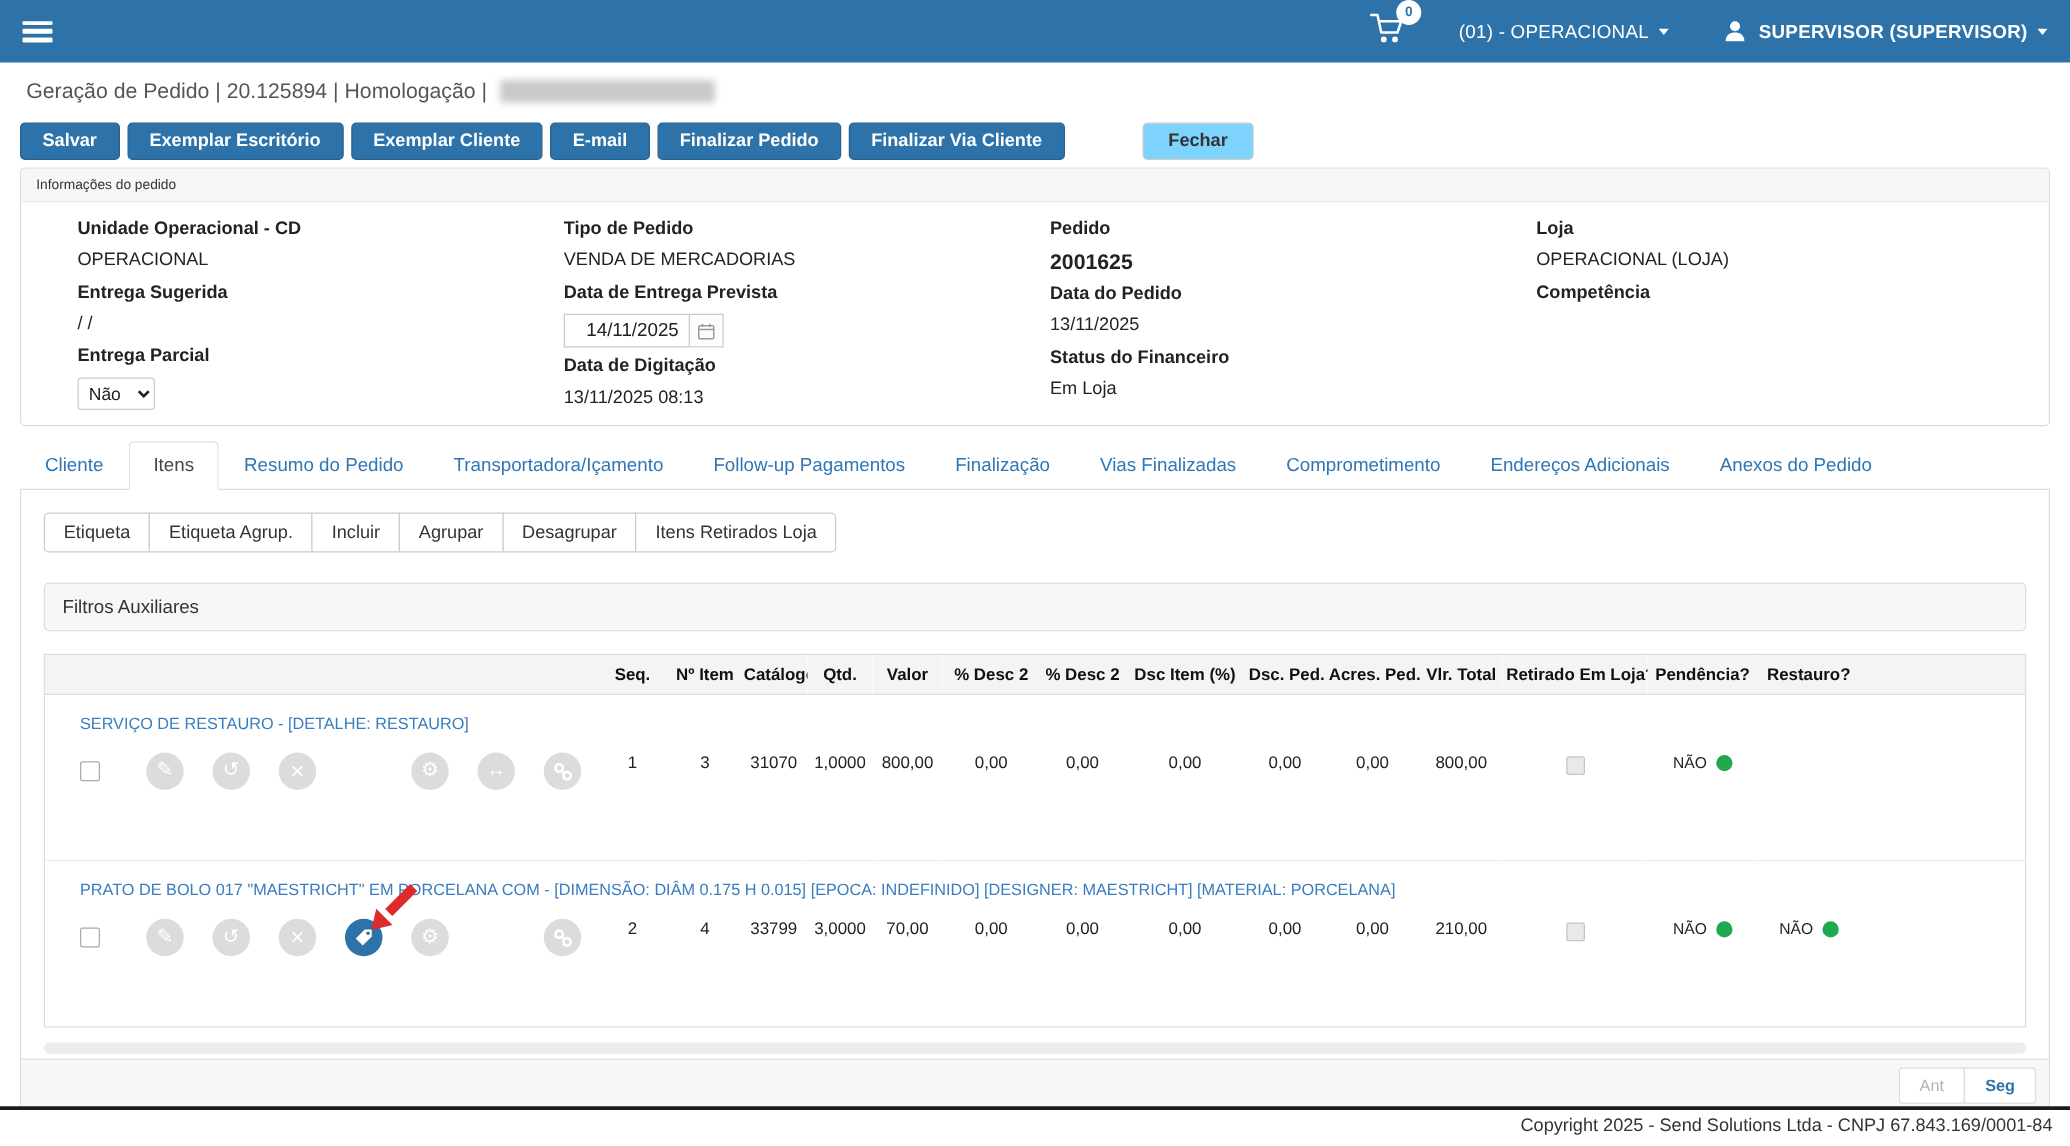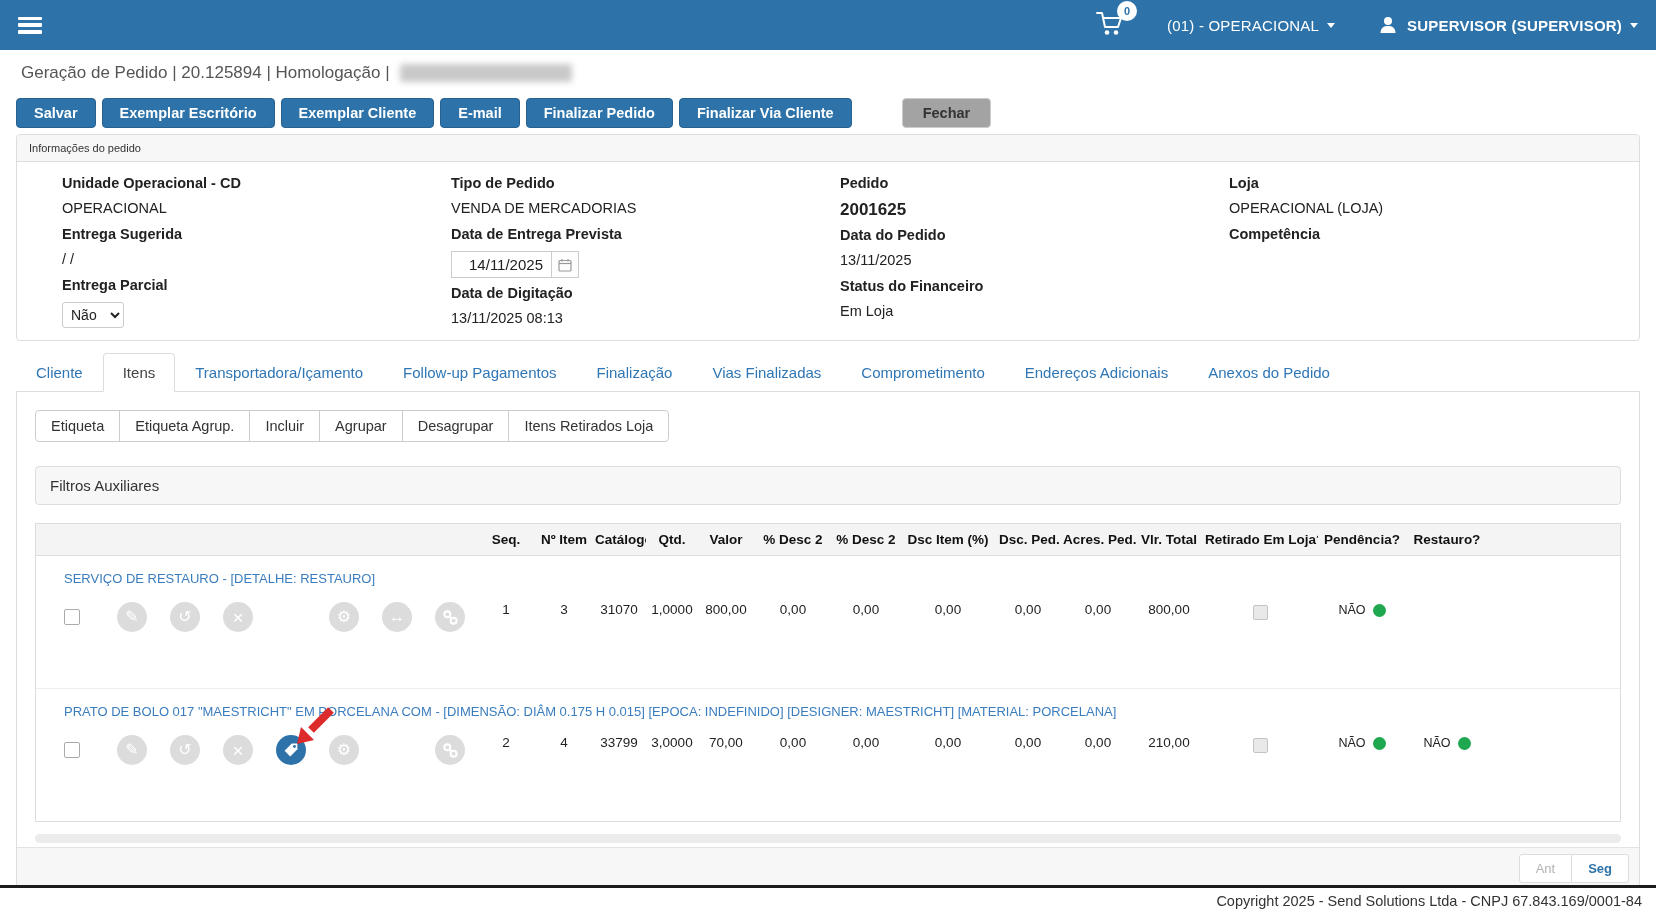--- a/index.html
+++ b/index.html
@@ -36,22 +36,22 @@
   .title-bar { padding:13px 21px 11px; font-size:17px; color:#555; display:flex; align-items:center; }
   .redacted { display:inline-block; width:172px; height:18px; background:#c9c9c9; filter:blur(3px); margin-left:10px; border-radius:2px; }
 
   
   .actions-row { display:flex; gap:6px; margin:4px 16px 6px; }
   .btn-primary {
     background:#2d73a9; color:#fff; border:1px solid #26618f; border-radius:4px;
     padding:6px 17px; font-size:14.5px; font-weight:bold; font-family:inherit; cursor:pointer; white-space:nowrap;
   }
   .btn-default {
-    background:#a3a3a3; color:#333; border:1px solid #ccc; border-radius:4px;
-    padding:6px 20px; font-size:14.5px; font-weight:bold; font-family:inherit; cursor:pointer; margin-left:44px;
+    background:#7dd3fc; color:#333; border:1px solid #ccc; border-radius:4px;
+    padding:6px 20px; font-size:14.5px; font-weight:bold; font-family:inherit; cursor:pointer; margin-left:56px;
   }
 
   
   .panel { margin:0 16px; border:1px solid #ddd; border-radius:4px; }
   .panel-header {
     background:#f7f7f7; border-bottom:1px solid #ddd; border-radius:4px 4px 0 0;
     padding:7px 12px; font-size:11px; color:#333;
   }
   .panel-body { padding:13px 45px 4px; display:grid; grid-template-columns:repeat(4,1fr); column-gap:24px; }
   .field { margin-bottom:2px; }
@@ -261,20 +261,21 @@
           <div class="field-label">Competência</div>
         <div class="field-value"></div>
         </div>
     </div>
   </div>
 </div>
 
 <div class="tabs">
   <div class="tab">Cliente</div>
   <div class="tab active">Itens</div>
+  <div class="tab">Resumo do Pedido</div>
   <div class="tab">Transportadora/Içamento</div>
   <div class="tab">Follow-up Pagamentos</div>
   <div class="tab">Finalização</div>
   <div class="tab">Vias Finalizadas</div>
   <div class="tab">Comprometimento</div>
   <div class="tab">Endereços Adicionais</div>
   <div class="tab">Anexos do Pedido</div>
 </div>
 
 <div class="tab-content">

